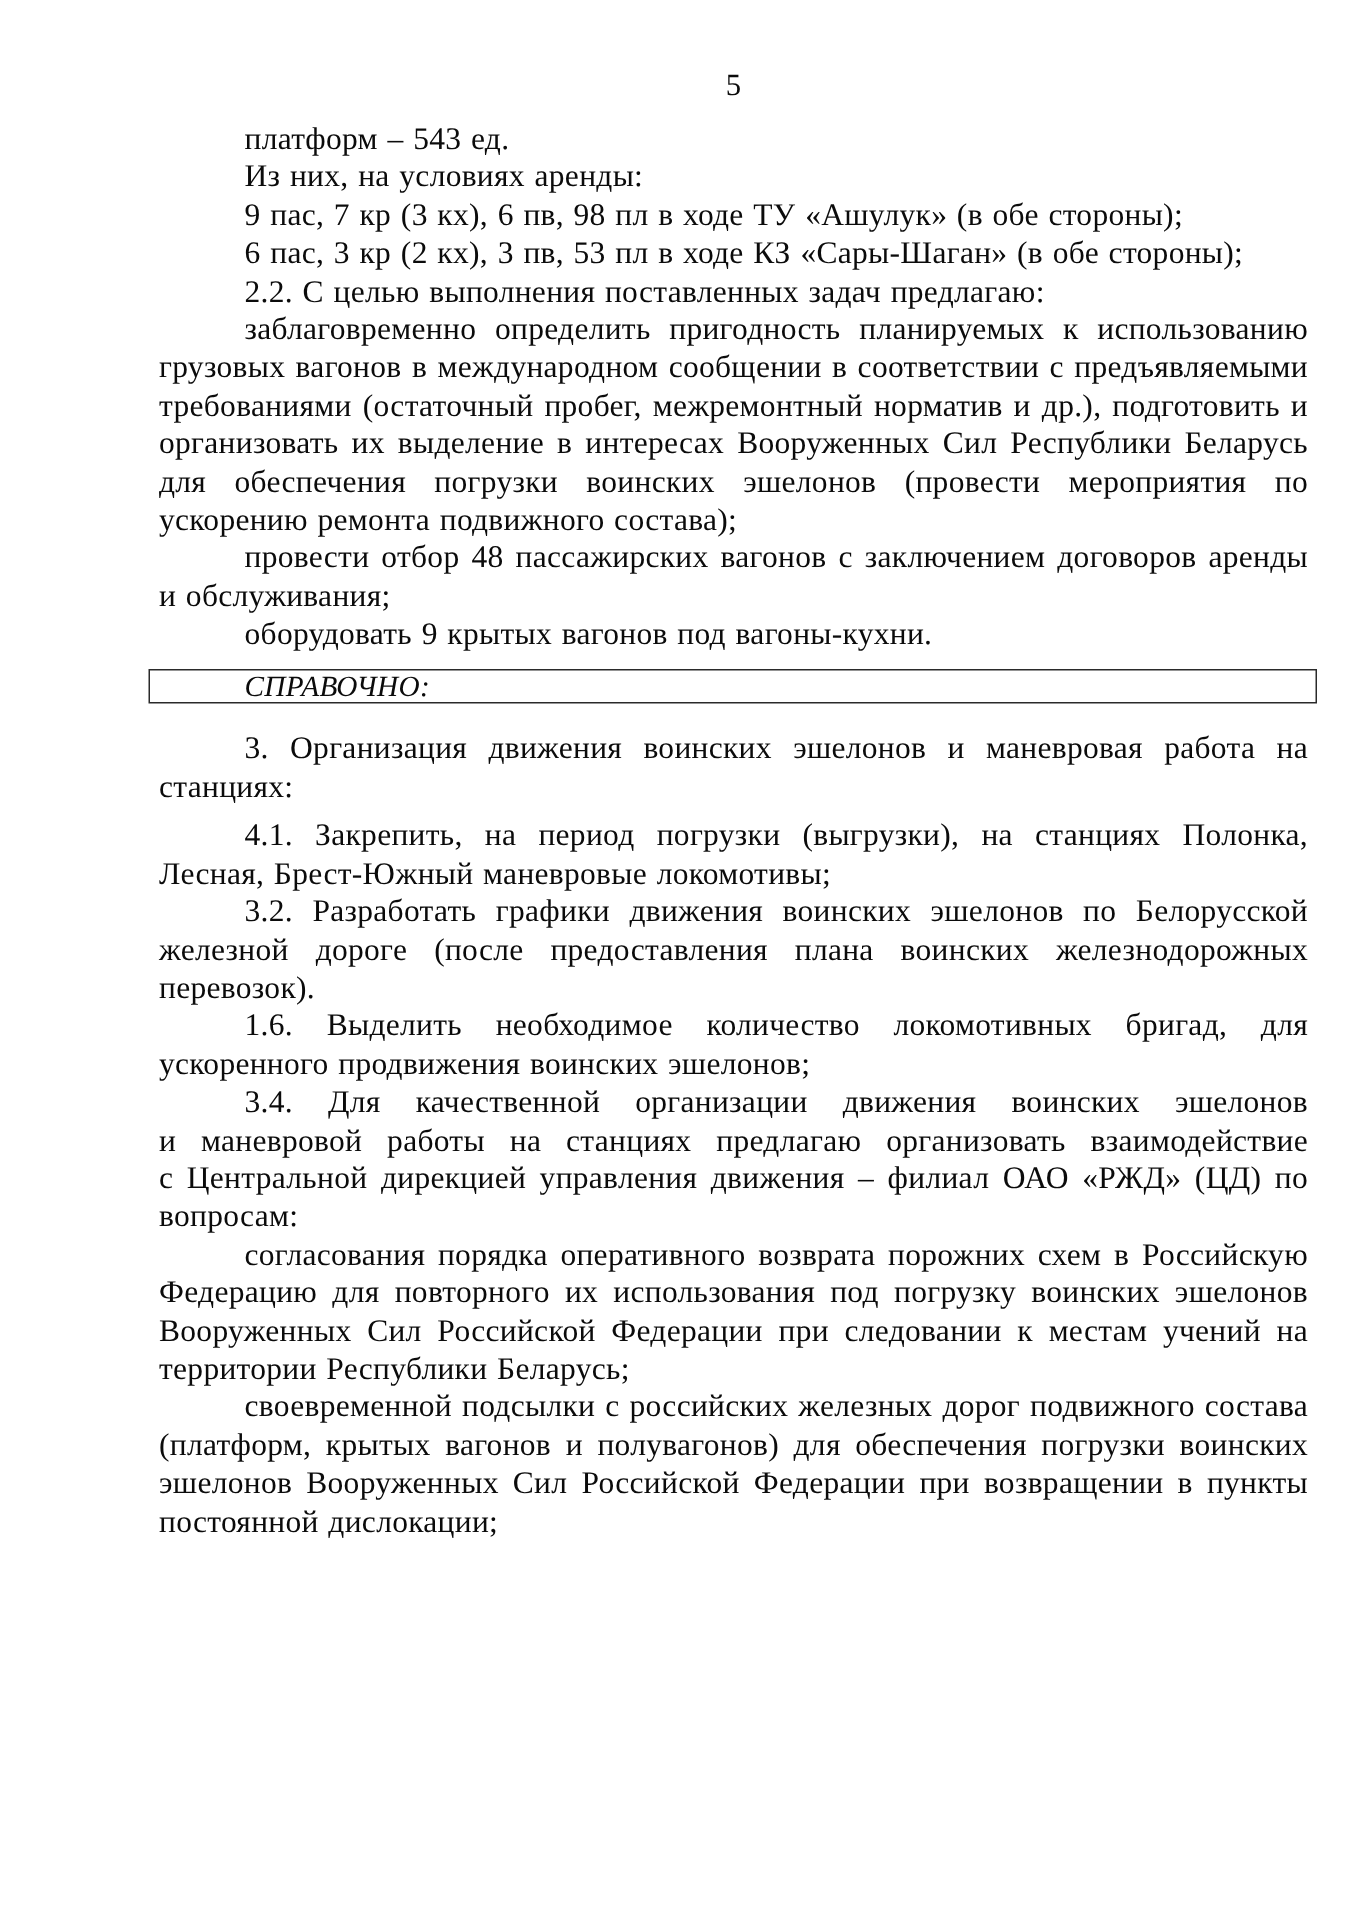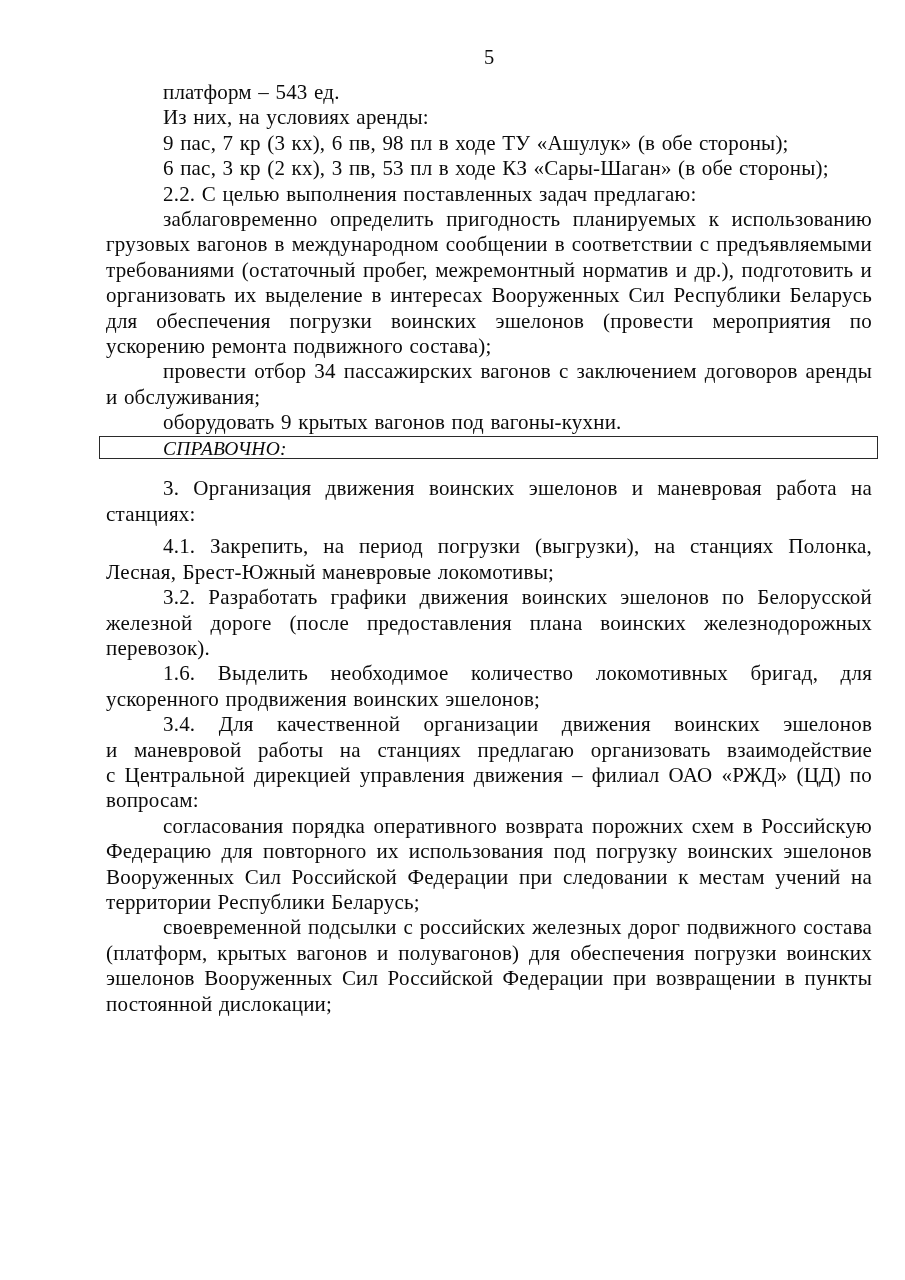--- a/index.html
+++ b/index.html
@@ -31,21 +31,21 @@
     letter-spacing: 0.2px;
     word-spacing: 1px;
   }
   .heading {
     font-weight: normal;
     word-spacing: 2px;
     margin: 17px 0 7px 0;
   }
   .ref-box {
     border: 1px solid #2a2a2a;
-    margin: 0 -6px 0 -7px;
+    margin: 10px -6px 0 -7px;
     padding: 3px 6px 0 6px;
   }
   .ref-box .para {
     font-style: italic;
     font-size: 19.5px;
     line-height: 18.8px;
     word-spacing: 0.5px;
   }
 </style>
 </head>
@@ -54,21 +54,21 @@
 <div class="page">
 
   <div class="page-number">5</div>
 
   <p class="para">платформ – 543 ед.</p>
   <p class="para">Из них, на условиях аренды:</p>
   <p class="para">9 пас, 7 кр (3 кх), 6 пв, 98 пл в ходе ТУ «Ашулук» (в обе стороны);</p>
   <p class="para">6 пас, 3 кр (2 кх), 3 пв, 53 пл в ходе КЗ «Сары-Шаган» (в обе стороны);</p>
   <p class="para">2.2. С целью выполнения поставленных задач предлагаю:</p>
   <p class="para">заблаговременно определить пригодность планируемых к&nbsp;использованию грузовых вагонов в&nbsp;международном сообщении в&nbsp;соответствии с&nbsp;предъявляемыми требованиями (остаточный пробег, межремонтный норматив и др.), подготовить и организовать их выделение в&nbsp;интересах Вооруженных Сил Республики Беларусь для обеспечения погрузки воинских эшелонов (провести мероприятия по ускорению ремонта подвижного состава);</p>
-  <p class="para">провести отбор 34 пассажирских вагонов с заключением договоров аренды и обслуживания;</p>
+  <p class="para">провести отбор 48 пассажирских вагонов с заключением договоров аренды и обслуживания;</p>
   <p class="para">оборудовать 9 крытых вагонов под вагоны-кухни.</p>
 
   <div class="ref-box">
     <p class="para">СПРАВОЧНО:</p>
   </div>
 
   <p class="para heading">3. Организация движения воинских эшелонов и&nbsp;маневровая работа на станциях:</p>
 
   <p class="para">4.1. Закрепить, на период погрузки (выгрузки), на станциях Полонка, Лесная, Брест-Южный маневровые локомотивы;</p>
   <p class="para">3.2. Разработать графики движения воинских эшелонов по&nbsp;Белорусской железной дороге (после предоставления плана воинских железнодорожных перевозок).</p>

